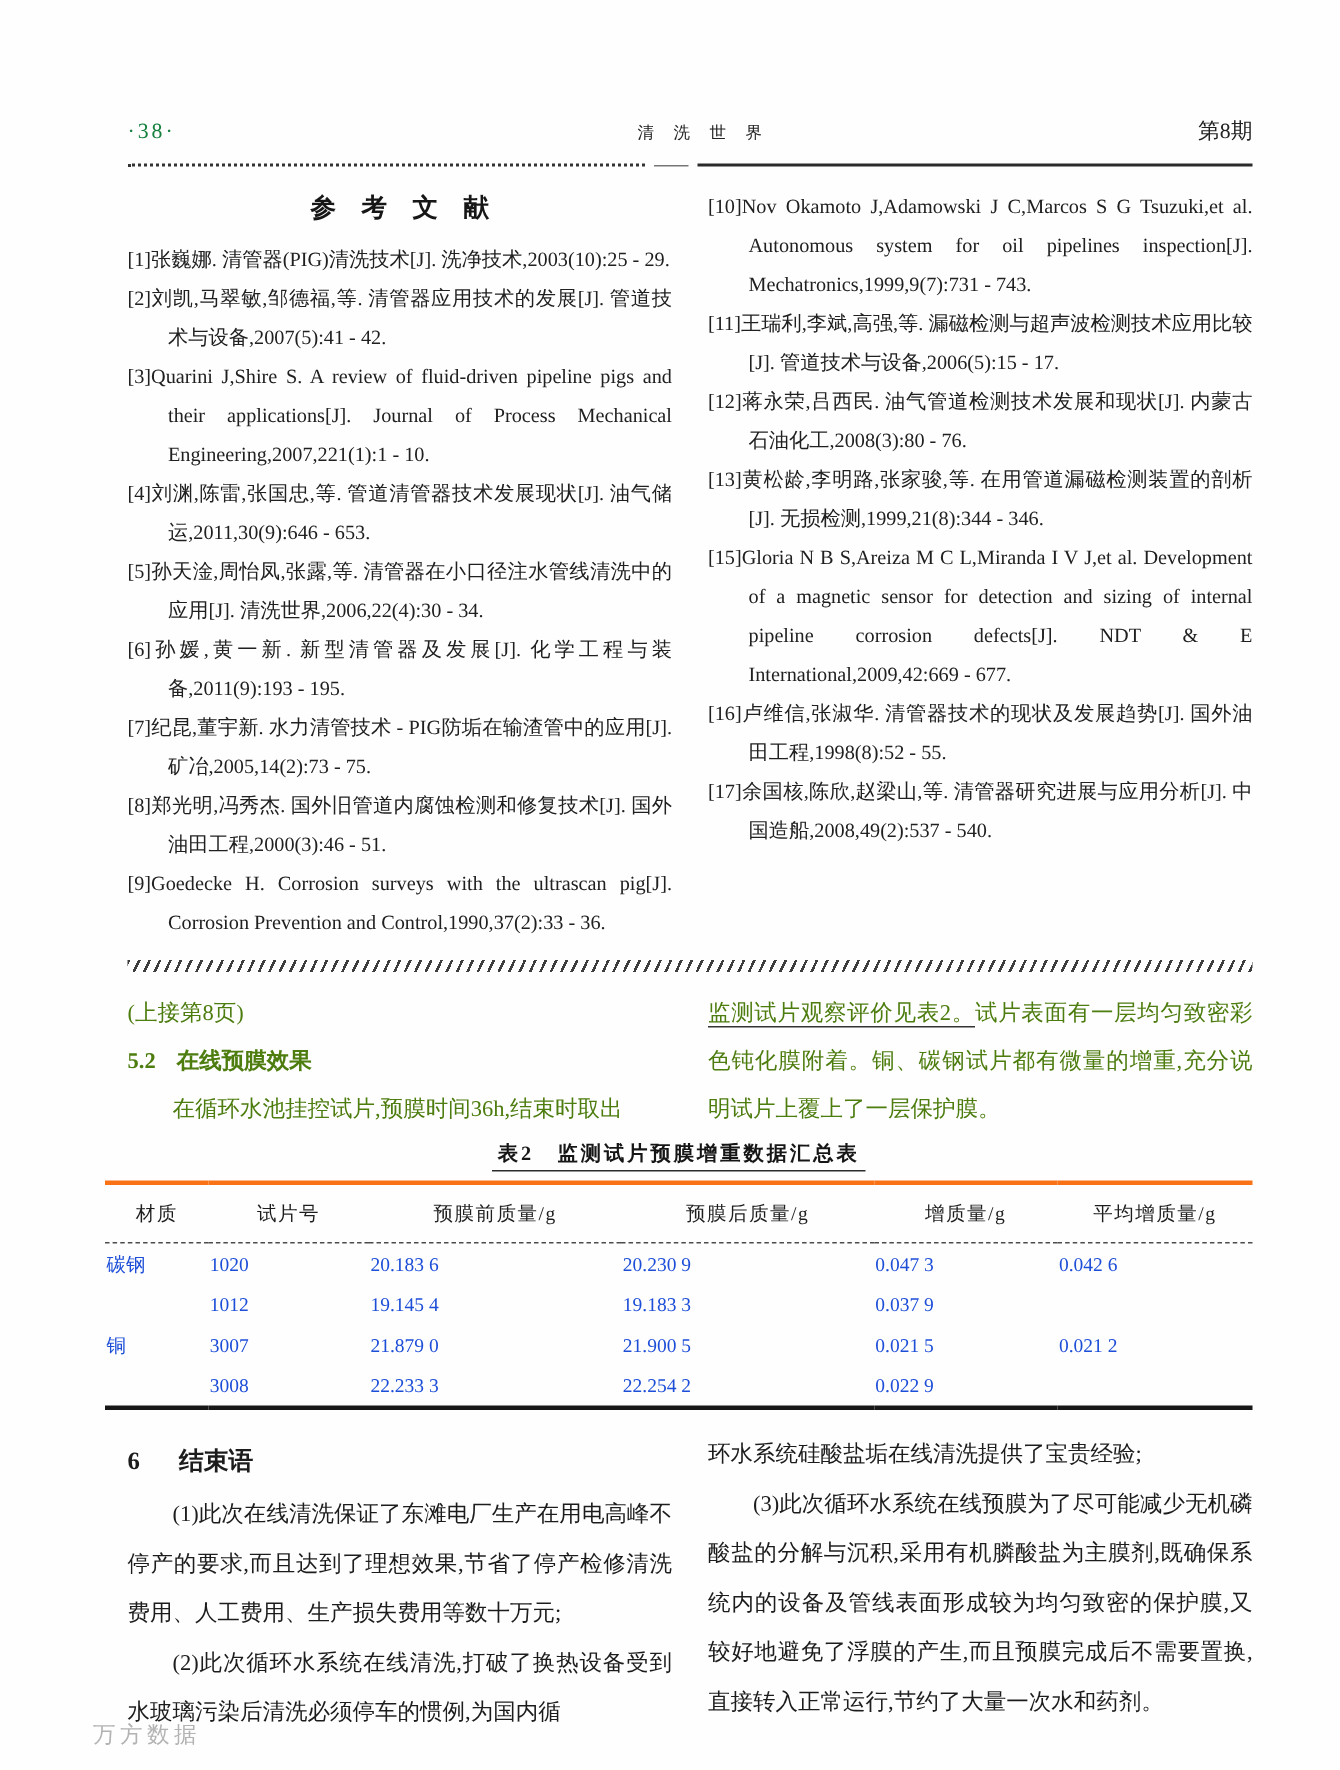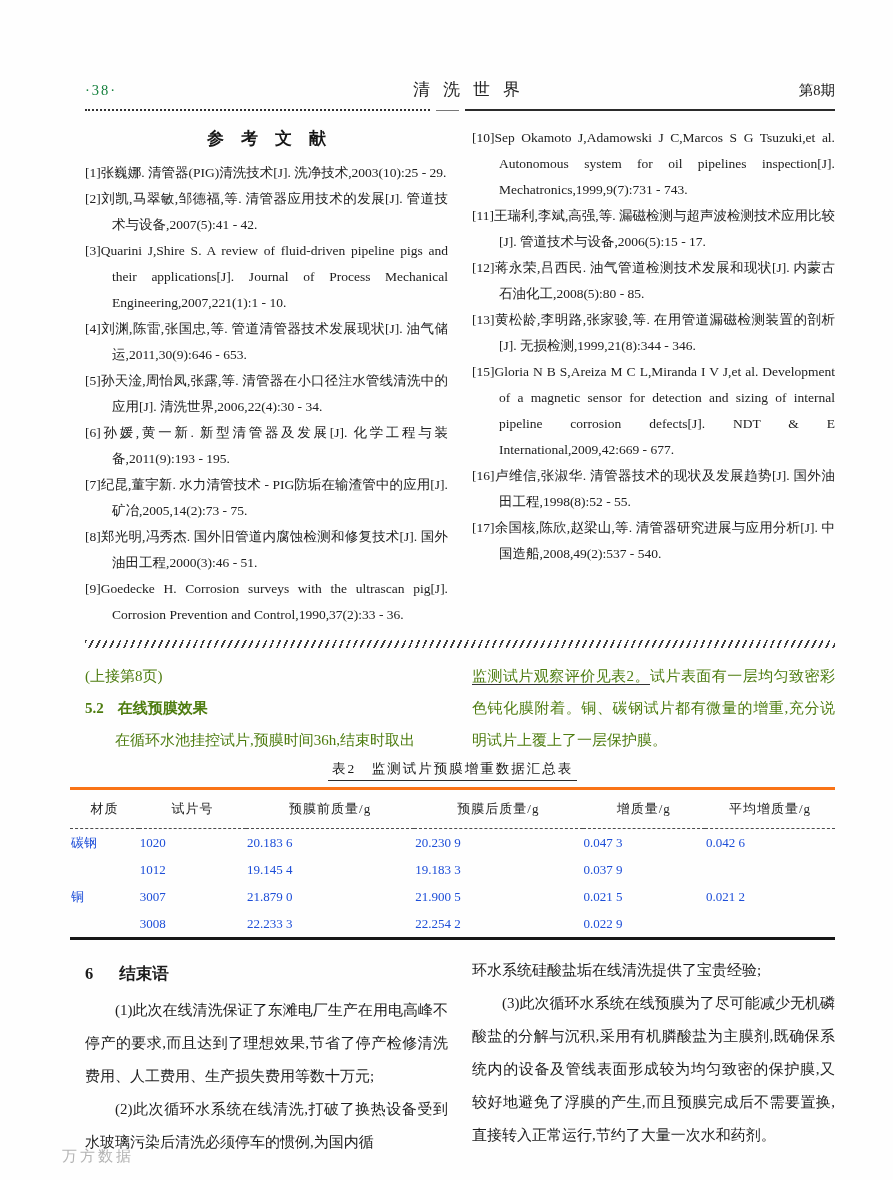--- a/index.html
+++ b/index.html
@@ -11,21 +11,21 @@
     color:#1d1d1d;
     font-family:"Liberation Serif","DejaVu Serif",serif;
     overflow:hidden;
     box-sizing:border-box;
   }
   .inner{padding:78px 58px 0 85px;}
 
   
   .hdr{display:flex;justify-content:space-between;align-items:baseline;height:24px;}
   .hdr .pageno{font-size:14.5px;letter-spacing:2px;color:#15803d;}
-  .hdr .journal{font-size:17px;letter-spacing:13px;color:#222;margin-left:30px;text-align:right;}
+  .hdr .journal{font-size:11px;letter-spacing:13px;color:#222;margin-left:30px;text-align:right;}
   .hdr .issue{font-size:14.5px;color:#222;}
   .hdr-rule{display:flex;margin-top:7px;align-items:center;}
   .hdr-rule .seg-dot{width:46%;border-top:2px dotted #333;height:0;}
   .hdr-rule .seg-gap{width:3%;border-top:1px solid #777;height:0;margin:0 6px;}
   .hdr-rule .seg-solid{flex:1;border-top:2px solid #2b2b2b;height:0;}
 
   
   .cols{display:flex;gap:24px;}
   .col{width:363px;}
   .refs{margin-top:14px;}
@@ -48,21 +48,21 @@
   .cont{margin-top:12px;}
   .cont p{margin:0;font-size:15px;line-height:32px;text-align:justify;color:#4d7c0f;}
   .cont .note{text-indent:0;}
   .sec-head{font-size:16px;font-weight:bold;margin:0;line-height:32px;color:#141414;}
   .sec-head .num{margin-right:14px;}
   .indent{text-indent:2em;}
   .u-lead{border-bottom:1px solid #333;}
 
   
   .table-block{margin-top:4px;margin-left:-15px;width:765px;}
-  .tbl-caption{text-align:center;font-size:13.5px;font-weight:normal;color:#161616;}
+  .tbl-caption{text-align:center;font-size:13.5px;font-weight:bold;color:#161616;}
   .tbl-caption span{display:inline-block;border-bottom:1px solid #2c2c2c;padding:0 4px 2px 4px;letter-spacing:2px;}
   table{width:100%;border-collapse:collapse;margin-top:6px;
         border-top:3px solid #f97316;border-bottom:3px solid #171717;}
   th{font-weight:normal;font-size:13px;height:36px;border-bottom:1.5px dashed #4c4c4c;
      text-align:center;color:#1d1d1d;letter-spacing:1px;}
   td{font-size:13px;height:25px;text-align:left;color:#1d4ed8;}
 
   
   .concl{margin-top:14px;}
   .concl p{margin:0;font-size:15px;line-height:33px;text-align:justify;color:#1c1c1c;}
@@ -99,23 +99,23 @@
         <p class="ref">[2]刘凯,马翠敏,邹德福,等. 清管器应用技术的发展[J]. 管道技术与设备,2007(5):41 - 42.</p>
         <p class="ref">[3]Quarini J,Shire S. A review of fluid-driven pipeline pigs and their applications[J]. Journal of Process Mechanical Engineering,2007,221(1):1 - 10.</p>
         <p class="ref">[4]刘渊,陈雷,张国忠,等. 管道清管器技术发展现状[J]. 油气储运,2011,30(9):646 - 653.</p>
         <p class="ref">[5]孙天淦,周怡凤,张露,等. 清管器在小口径注水管线清洗中的应用[J]. 清洗世界,2006,22(4):30 - 34.</p>
         <p class="ref">[6]孙媛,黄一新. 新型清管器及发展[J]. 化学工程与装备,2011(9):193 - 195.</p>
         <p class="ref">[7]纪昆,董宇新. 水力清管技术 - PIG防垢在输渣管中的应用[J]. 矿冶,2005,14(2):73 - 75.</p>
         <p class="ref">[8]郑光明,冯秀杰. 国外旧管道内腐蚀检测和修复技术[J]. 国外油田工程,2000(3):46 - 51.</p>
         <p class="ref">[9]Goedecke H. Corrosion surveys with the ultrascan pig[J]. Corrosion Prevention and Control,1990,37(2):33 - 36.</p>
       </div>
       <div class="col">
-        <p class="ref">[10]Sep Okamoto J,Adamowski J C,Marcos S G Tsuzuki,et al. Autonomous system for oil pipelines inspection[J]. Mechatronics,1999,9(7):731 - 743.</p>
+        <p class="ref">[10]Nov Okamoto J,Adamowski J C,Marcos S G Tsuzuki,et al. Autonomous system for oil pipelines inspection[J]. Mechatronics,1999,9(7):731 - 743.</p>
         <p class="ref">[11]王瑞利,李斌,高强,等. 漏磁检测与超声波检测技术应用比较[J]. 管道技术与设备,2006(5):15 - 17.</p>
-        <p class="ref">[12]蒋永荣,吕西民. 油气管道检测技术发展和现状[J]. 内蒙古石油化工,2008(5):80 - 85.</p>
+        <p class="ref">[12]蒋永荣,吕西民. 油气管道检测技术发展和现状[J]. 内蒙古石油化工,2008(3):80 - 76.</p>
         <p class="ref">[13]黄松龄,李明路,张家骏,等. 在用管道漏磁检测装置的剖析[J]. 无损检测,1999,21(8):344 - 346.</p>
         <p class="ref">[15]Gloria N B S,Areiza M C L,Miranda I V J,et al. Development of a magnetic sensor for detection and sizing of internal pipeline corrosion defects[J]. NDT &amp; E International,2009,42:669 - 677.</p>
         <p class="ref">[16]卢维信,张淑华. 清管器技术的现状及发展趋势[J]. 国外油田工程,1998(8):52 - 55.</p>
         <p class="ref">[17]余国核,陈欣,赵梁山,等. 清管器研究进展与应用分析[J]. 中国造船,2008,49(2):537 - 540.</p>
       </div>
     </div>
 
     <div class="separator"></div>
 
     <div class="cols cont">

